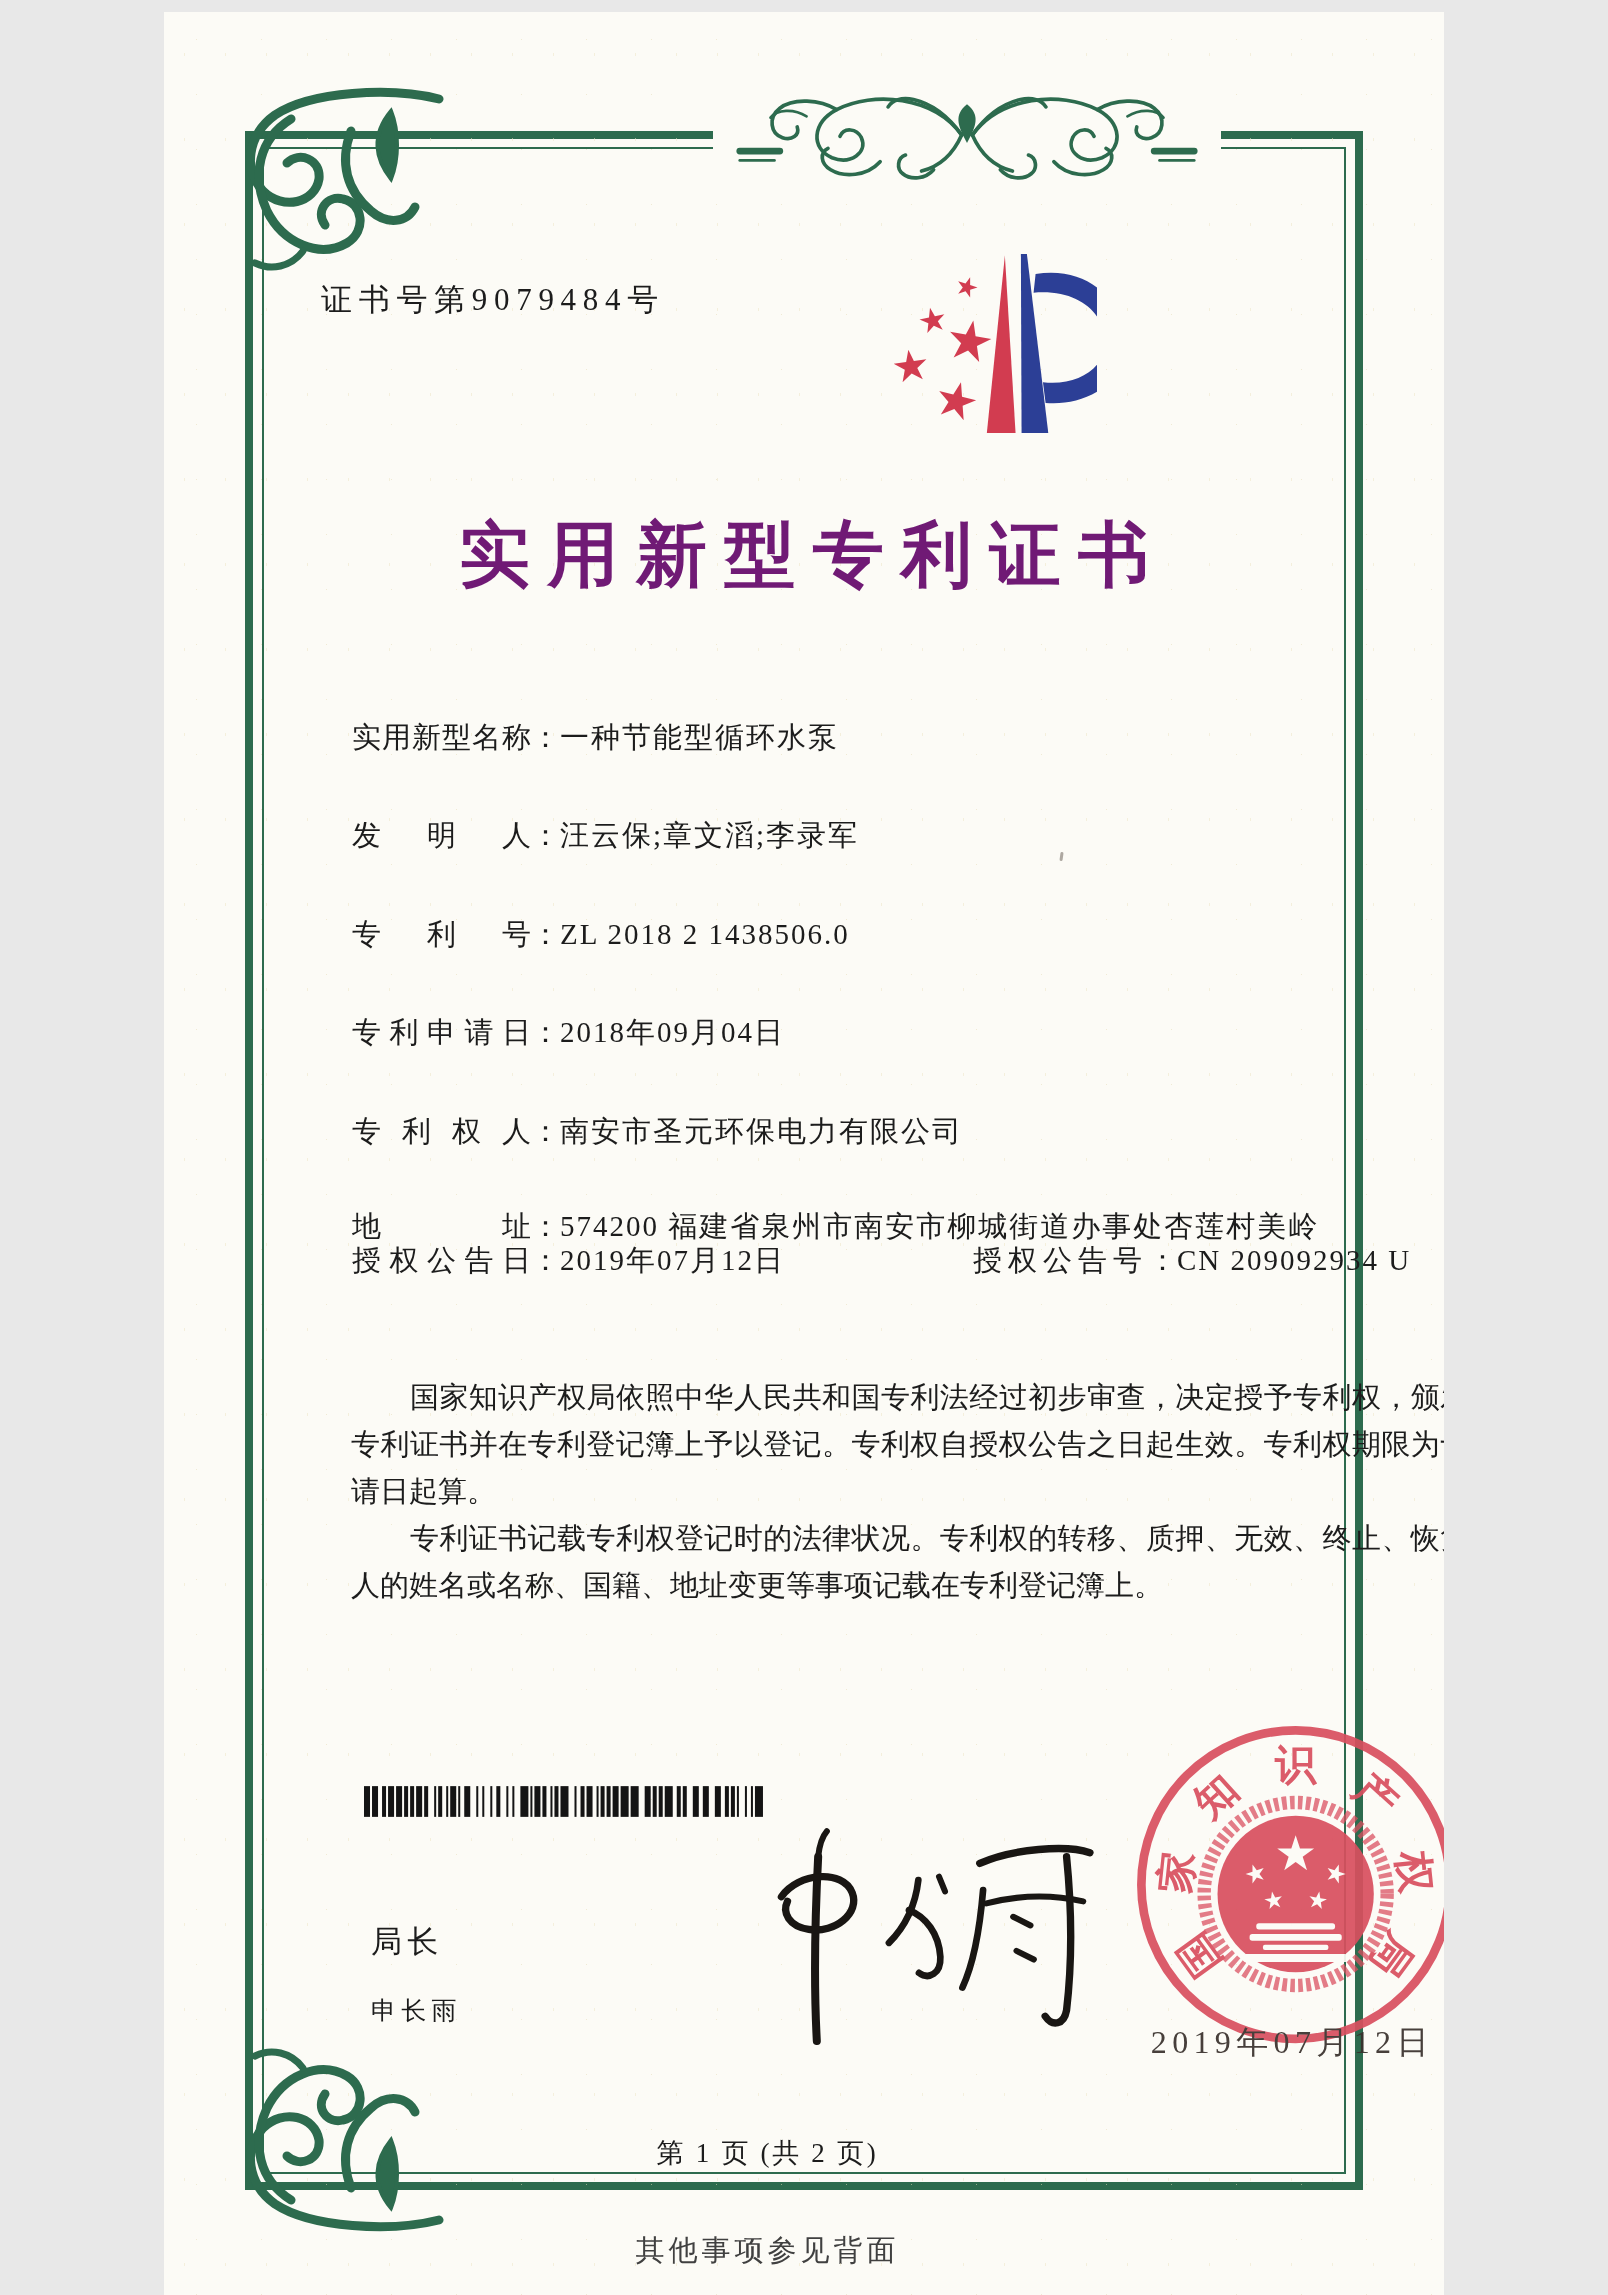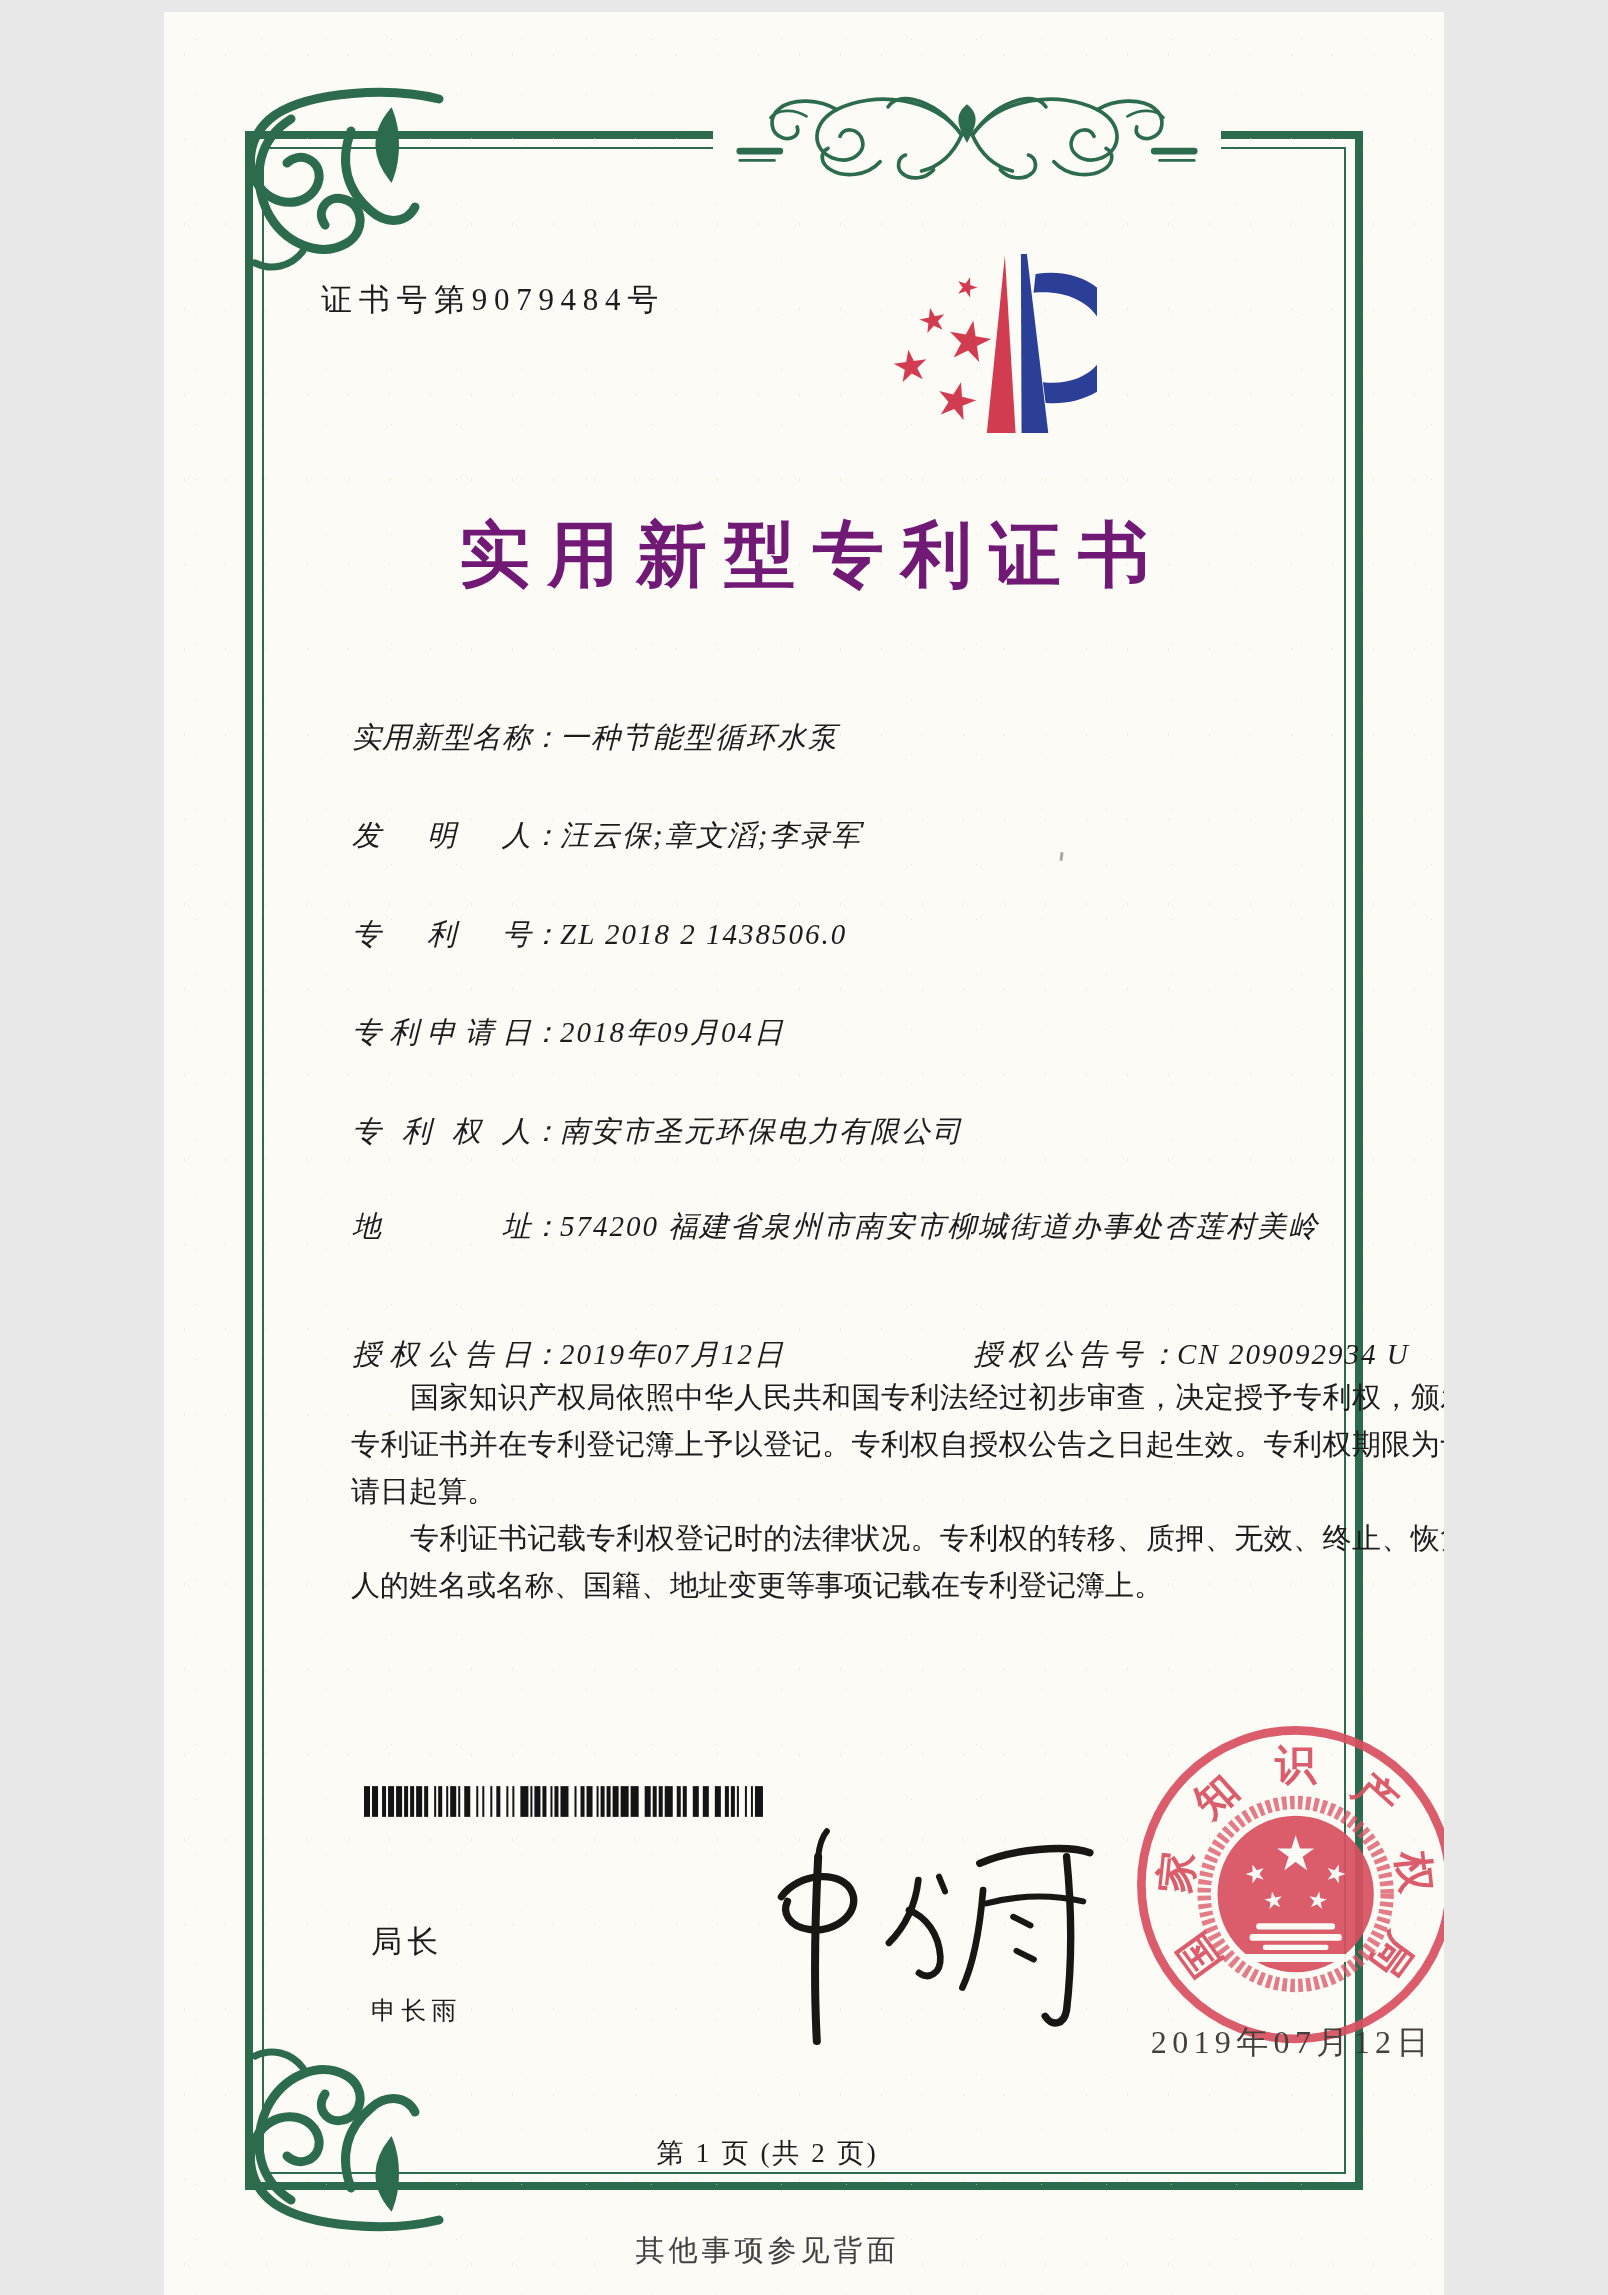--- a/index.html
+++ b/index.html
@@ -19,21 +19,21 @@
   .border-inner{position:absolute;left:98px;top:135px;right:98px;bottom:133px;border:2.7px solid #2d6b4e;}
   .ornament{position:absolute;z-index:3;}
   .cert-no{position:absolute;left:157px;top:267px;font-size:31px;letter-spacing:6.7px;z-index:4;}
   .logo{position:absolute;left:676px;top:234px;z-index:4;}
   .qr{position:absolute;left:1291px;top:256px;z-index:4;}
   .title{
     position:absolute;left:0;right:0;top:496px;text-align:center;z-index:4;
     font-family:"Liberation Sans","DejaVu Sans",sans-serif;
     font-weight:bold;font-size:71px;letter-spacing:17.4px;text-indent:17.4px;color:#701a75;
   }
-  .frow{position:absolute;left:188px;display:flex;align-items:flex-start;z-index:4;font-size:29px;line-height:40px;font-style:italic;}
+  .frow{position:absolute;left:188px;display:flex;align-items:flex-start;z-index:4;font-size:29px;line-height:40px;}
   .flabel{display:inline-block;width:179px;text-align:justify;text-align-last:justify;}
   .fcolon{display:inline-block;width:29px;text-align:left;}
   .fvalue{display:inline-block;letter-spacing:2px;white-space:nowrap;}
   .fvalue .vline{line-height:48px;}
   .grant2{position:absolute;left:621px;top:0;display:flex;}
   .flabel2{display:inline-block;letter-spacing:6px;}
   .body-text{
     position:absolute;left:187px;top:1362px;width:1236px;z-index:4;
     font-size:29px;line-height:47px;text-align:justify;
   }
@@ -536,21 +536,21 @@
     <span class="fcolon">：</span>
     <span class="fvalue">南安市圣元环保电力有限公司</span>
   </div>
   <div class="frow" style="top:1190px">
     <span class="flabel" style="line-height:48px">地址</span>
     <span class="fcolon" style="line-height:48px">：</span>
     <span class="fvalue">
       <div class="vline">574200 福建省泉州市南安市柳城街道办事处杏莲村美岭</div>
     </span>
   </div>
-  <div class="frow" style="top:1322px;width:1236px">
+  <div class="frow" style="top:1228px;width:1236px">
     <span class="flabel">授权公告日</span>
     <span class="fcolon">：</span>
     <span class="fvalue">2019年07月12日</span>
     <span class="grant2">
       <span class="flabel2">授权公告号</span>
       <span class="fcolon">：</span>
       <span class="fvalue">CN 209092934 U</span>
     </span>
   </div>
 

